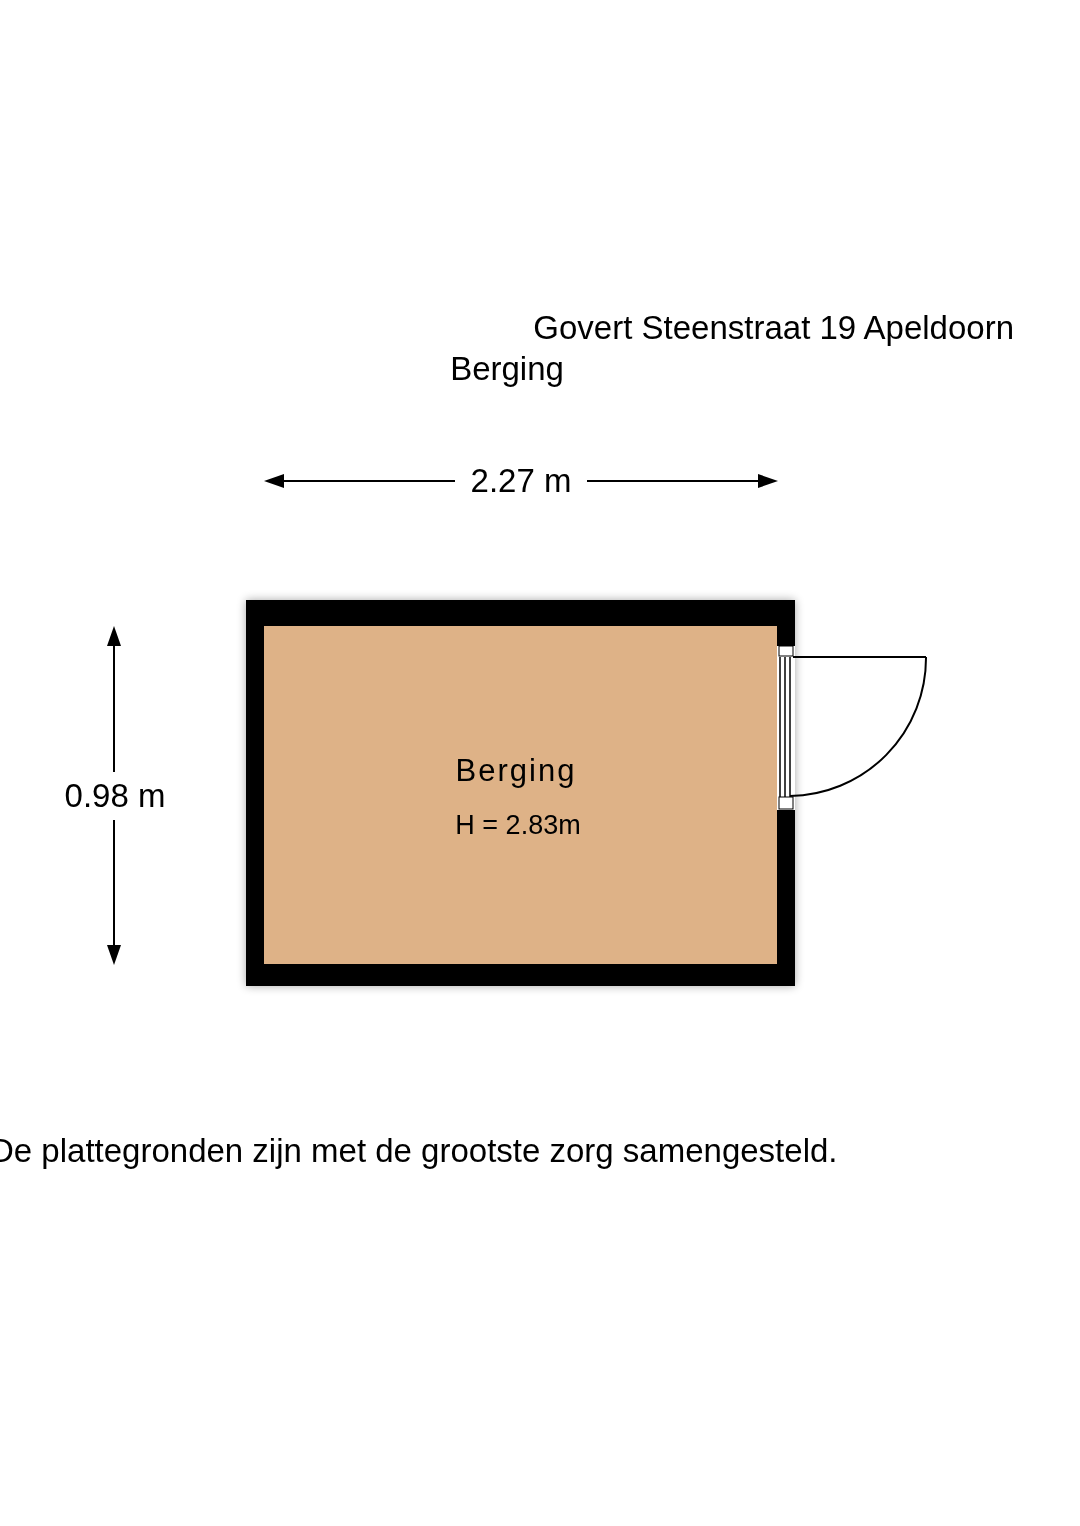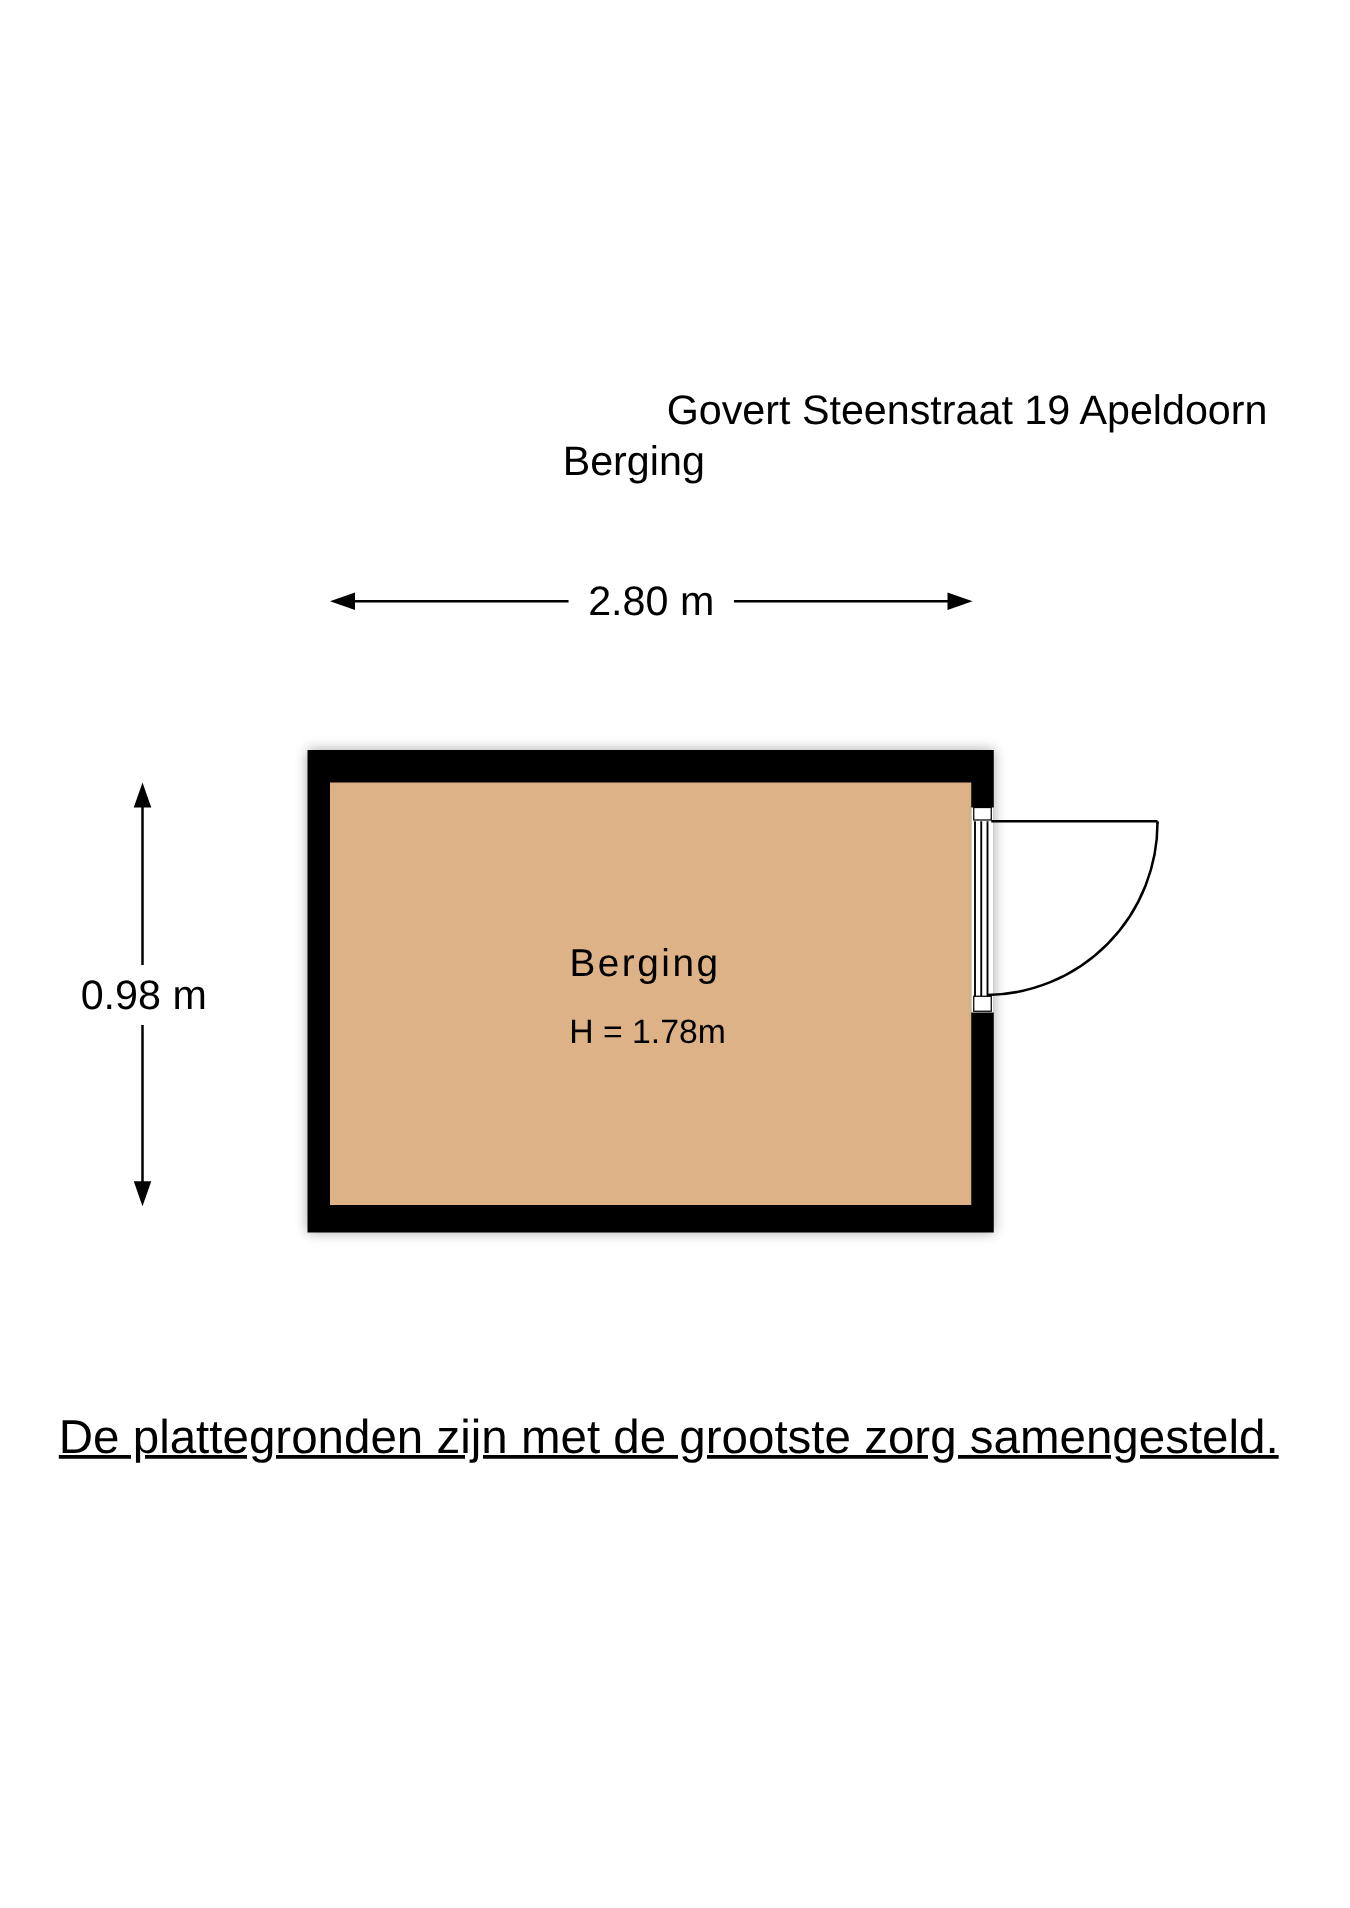--- a/index.html
+++ b/index.html
@@ -4,21 +4,21 @@
   <style>
     html, body { margin: 0; padding: 0; background: #ffffff; }
     body { width: 1080px; height: 1526px; position: relative; overflow: hidden; font-family: "Liberation Sans", sans-serif; color: #000; }
     .title { position: absolute; left: 0; width: 1014px; top: 308px; text-align: right; font-size: 33px; line-height: 40px; }
     .subtitle { position: absolute; left: 0; width: 1014px; top: 349px; text-align: center; font-size: 33px; line-height: 40px; }
     svg.plan { position: absolute; left: 0; top: 0; }
     .dim-h { position: absolute; top: 461px; left: 455px; width: 132px; text-align: center; font-size: 33px; line-height: 40px; background: #fff; }
     .dim-v { position: absolute; top: 776px; left: 55px; width: 120px; text-align: center; font-size: 33px; line-height: 40px; background: #fff; }
     .room-label { position: absolute; left: 420px; width: 192px; top: 752px; text-align: center; font-size: 31px; letter-spacing: 2px; line-height: 38px; }
     .room-height { position: absolute; left: 420px; width: 196px; top: 808px; text-align: center; font-size: 27px; line-height: 34px; }
-    .disclaimer { position: absolute; left: 0; width: 1080px; top: 1130px; text-align: center; font-size: 38px; line-height: 41px; text-decoration: underline; }
+    .disclaimer { position: absolute; left: 0; width: 1080px; top: 1130px; font-size: 33px; line-height: 41px; }
     .disclaimer div { white-space: nowrap; }
   </style>
 </head>
 <body>
 
 <div class="title">Govert Steenstraat 19 Apeldoorn</div>
 <div class="subtitle">Berging</div>
 
 <svg class="plan" width="1080" height="1526" viewBox="0 0 1080 1526">
   <defs>
@@ -71,21 +71,21 @@
     <rect x="779" y="797" width="14" height="12" fill="#fff" stroke="#000" stroke-width="1"></rect>
     <line x1="780" y1="657" x2="780" y2="797" stroke="#000" stroke-width="1.5"></line>
     <line x1="785" y1="657" x2="785" y2="797" stroke="#000" stroke-width="1.5"></line>
     <line x1="790" y1="657" x2="790" y2="797" stroke="#000" stroke-width="1.5"></line>
     <line x1="793" y1="657" x2="926" y2="657" stroke="#000" stroke-width="2"></line>
     <line x1="926" y1="657" x2="926" y2="659" stroke="#000" stroke-width="2"></line>
     <path d="M 926 658 A 138 138 0 0 1 790 796" fill="none" stroke="#000" stroke-width="2"></path>
   </g>
 </svg>
 
-<div class="dim-h">2.80 m</div>
+<div class="dim-h">2.27 m</div>
 <div class="dim-v">0.98 m</div>
 
 <div class="room-label">Berging</div>
-<div class="room-height">H = 1.78m</div>
+<div class="room-height">H = 2.83m</div>
 
 <div class="disclaimer">
   <div style="padding-left: 0px; margin-left: -10px;">De plattegronden zijn met de grootste zorg samengesteld.</div>
 </div>
 
 </body></html>

